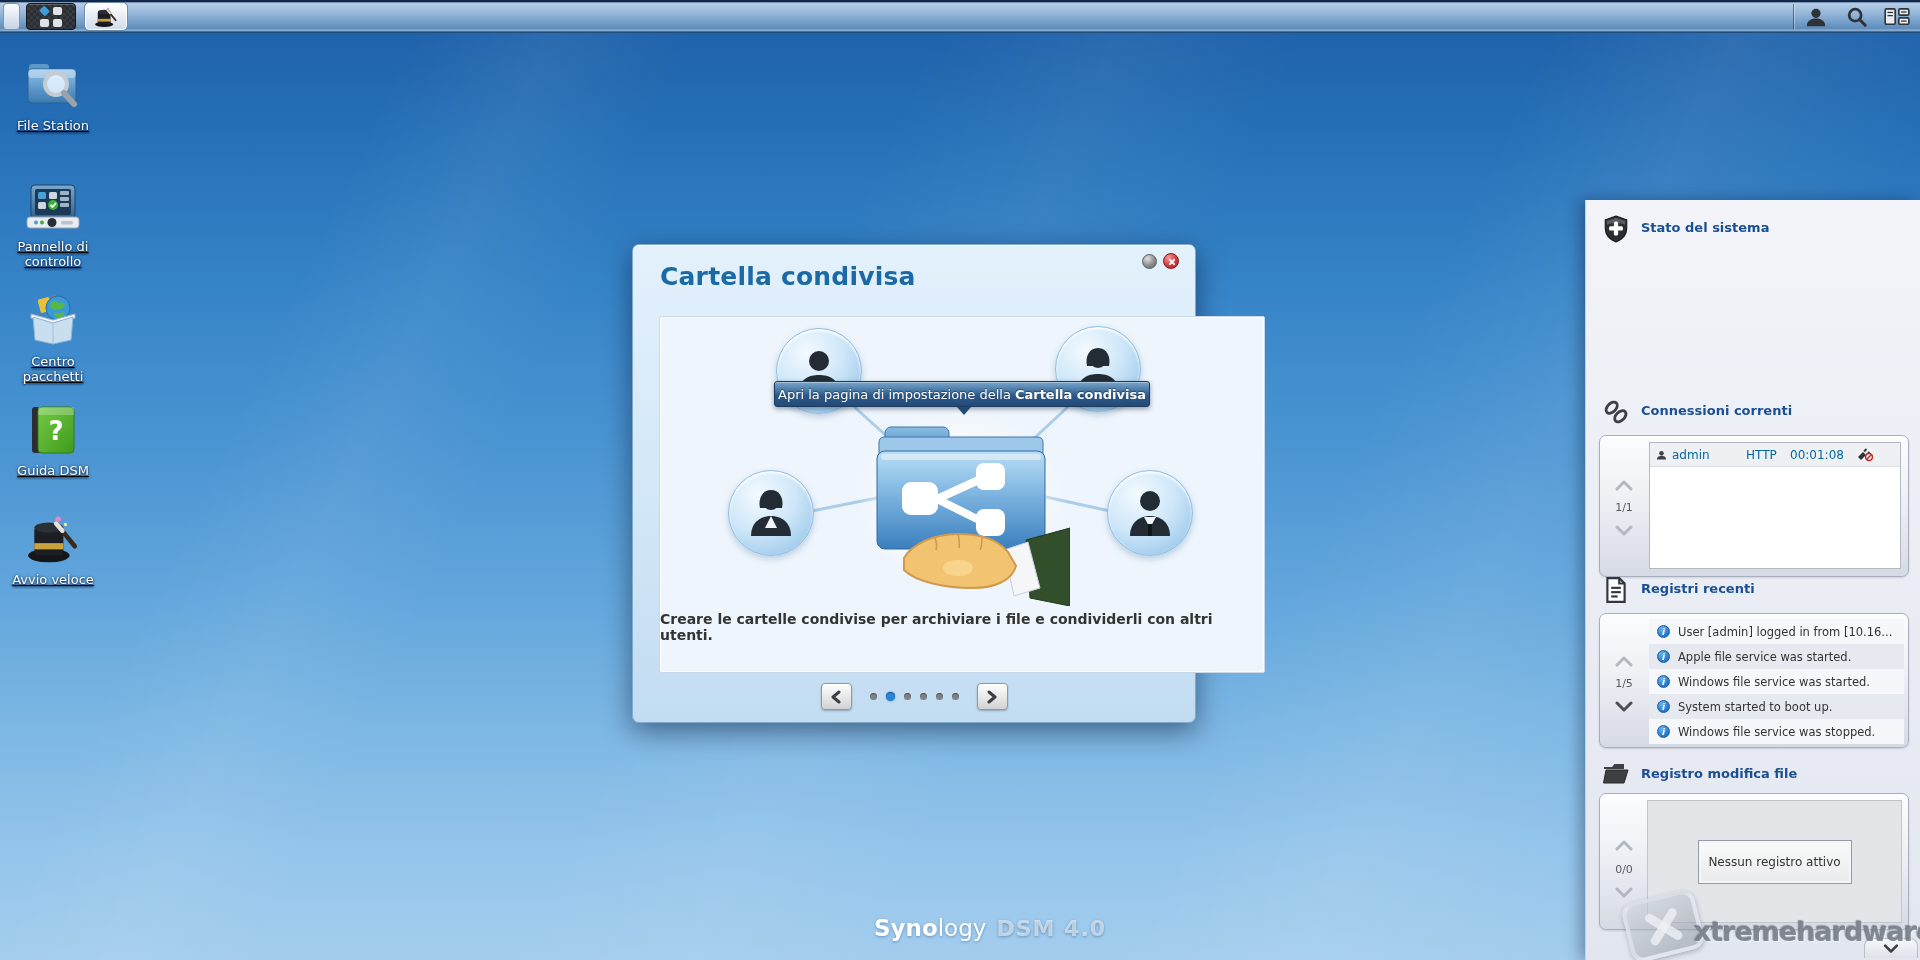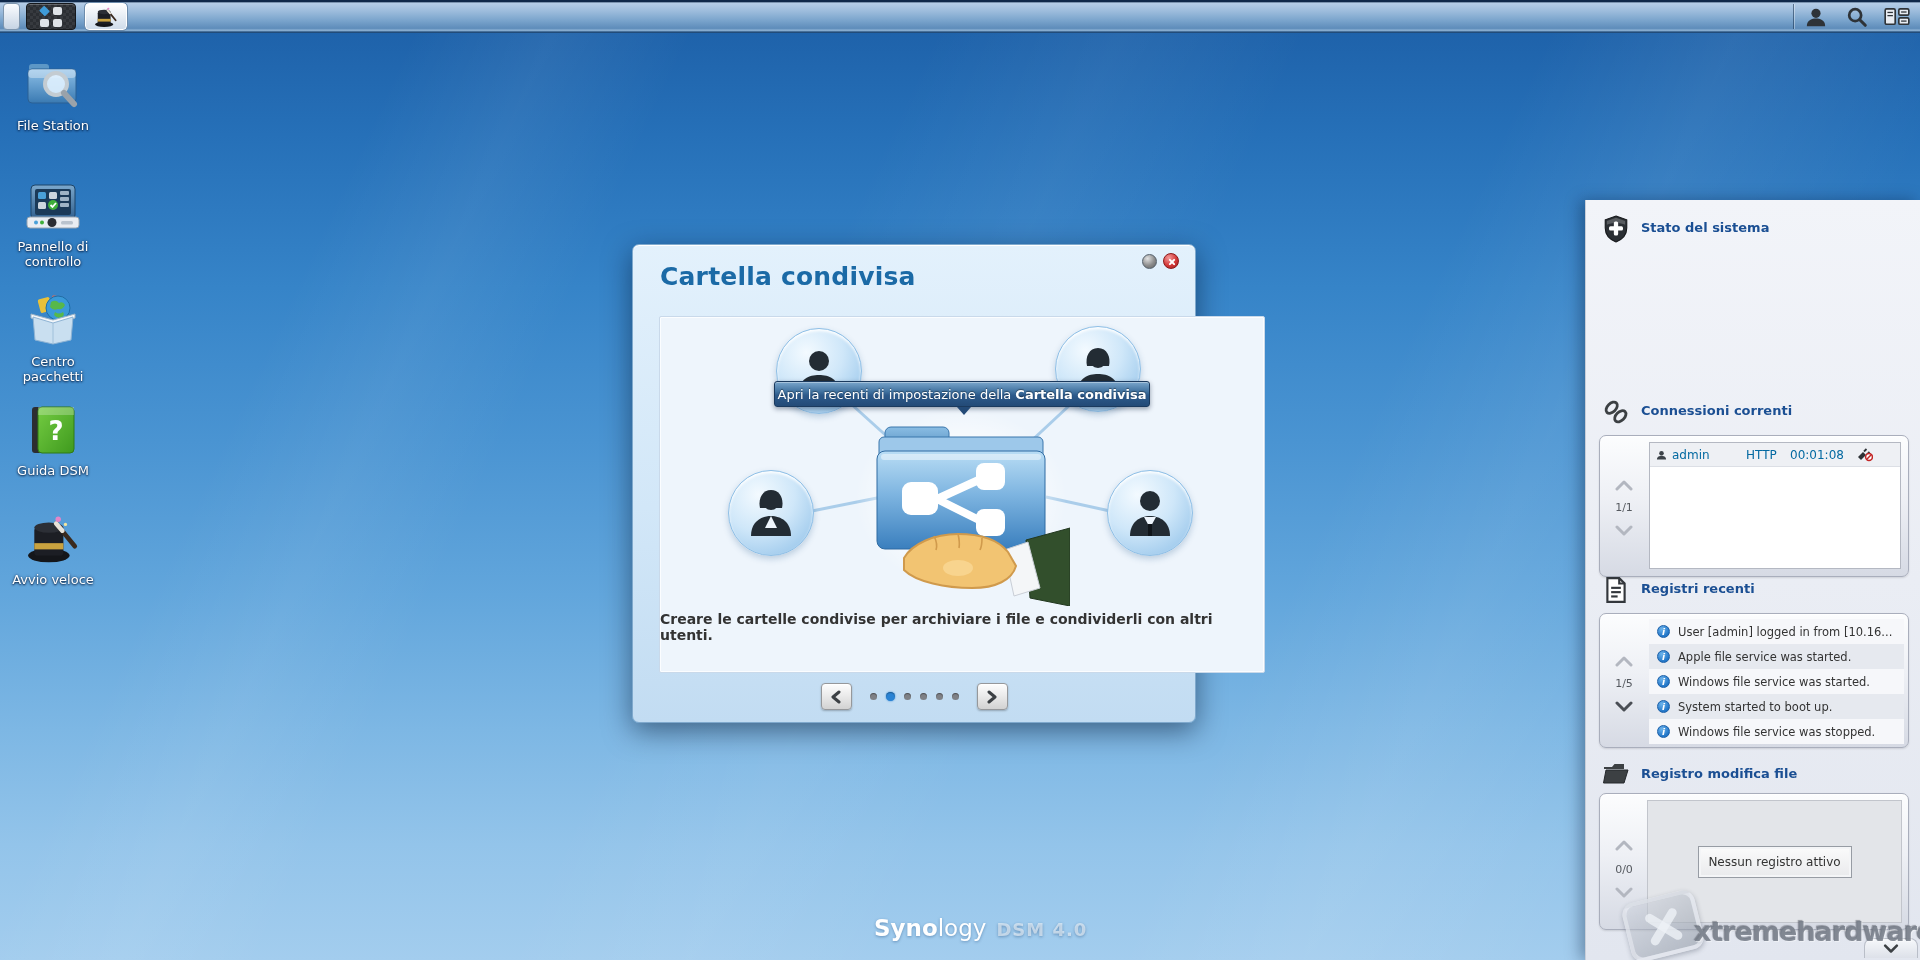--- a/index.html
+++ b/index.html
@@ -31,21 +31,21 @@
   .grid-glyph { position:relative; width:22px; height:20px; }
   .grid-glyph i { position:absolute; width:9px; height:8px; background:#dfe3e8; border-radius:2px; }
   .grid-glyph i.tl { left:0; top:0; background:#3f9bd8; transform:rotate(45deg) scale(.9); border-radius:1px; }
   .grid-glyph i.tr { right:0; top:0; } .grid-glyph i.bl { left:0; bottom:0; } .grid-glyph i.br { right:0; bottom:0; }
   .tb-quickstart { left:85px; width:42px; background:linear-gradient(180deg,#ffffff,#cfdcea); border:1px solid #ffffff; outline:1px solid #6d8cac;
     display:flex; align-items:center; justify-content:center; }
   .tb-sep { position:absolute; left:1793px; top:4px; width:1px; height:25px; background:rgba(20,45,75,.55); box-shadow:1px 0 0 rgba(255,255,255,.35); }
   .tb-right-icon { position:absolute; top:5px; width:26px; height:24px; cursor:pointer; display:flex; align-items:center; justify-content:center; }
 
   
-  .desktop-icon { position:absolute; left:0; width:106px; text-align:center; cursor:pointer; }
+  .desktop-icon { position:absolute; left:0; width:106px; text-align:center; cursor:pointer;text-decoration:underline; }
   .desktop-icon .dlabel { margin-top:4px; color:#fff; font-size:13px; line-height:15px;
     text-shadow:0 1px 2px rgba(0,20,50,.85), 0 0 3px rgba(0,20,50,.6); }
 
   
   .dialog { position:absolute; left:632px; top:244px; width:564px; height:479px; border-radius:7px;
     background:linear-gradient(180deg,#e3f1fc 0%,#d2e7f8 55%,#c2dcf2 100%);
     border:1px solid #7fa9cd; box-shadow:0 8px 28px rgba(0,15,40,.5), inset 0 1px 0 #fff; z-index:30; }
   .dialog-title { position:absolute; left:27px; top:17px; font-size:25px; font-weight:bold; color:#1b6aa6; letter-spacing:.2px; }
   .win-btns { position:absolute; right:16px; top:8px; display:flex; gap:6px; align-items:center; }
   .ball { width:15px; height:15px; border-radius:50%; cursor:pointer; position:relative; }
@@ -121,33 +121,33 @@
 
   .log-list { position:absolute; left:49px; top:5px; right:4px; bottom:5px; }
   .log-row { height:25px; display:flex; align-items:center; font-size:11.5px; color:#333; padding-left:8px; white-space:nowrap; overflow:hidden; }
   .log-row:nth-child(odd) { background:#f6f7fa; }
   .log-row:nth-child(even) { background:#e6e9ef; }
   .info-ic { flex:0 0 13px; width:13px; height:13px; border-radius:50%; margin-right:8px;
     background:radial-gradient(circle at 35% 28%, #6db4ec, #2276c8 70%); border:1px solid #1a5fa8;
     color:#fff; font-size:9px; font-weight:bold; font-style:italic; line-height:12px; text-align:center; }
 
   .empty-area { position:absolute; left:47px; top:6px; right:6px; bottom:6px; background:#e3e5e9; border:1px solid #c2c5cc; }
-  .empty-btn { position:absolute; left:50%; top:50%; transform:translate(-50%,-50%); width:154px; height:32px;
+  .empty-btn { position:absolute; left:50%; top:50%; transform:translate(-50%,-50%); width:154px; height:44px;
     background:linear-gradient(180deg,#fbfbfb,#e9eaec); border:1px solid #979ca4; box-shadow:0 0 0 2px #f4f5f7 inset;
     font-size:12px; color:#333; display:flex; align-items:center; justify-content:center; cursor:pointer; }
 
   .panel-collapse { position:absolute; left:278px; top:738px; width:54px; height:20px;
     background:linear-gradient(180deg,#f6f8fb,#dde1e9); border:1px solid #b9bec8; border-bottom:none;
     border-radius:8px 8px 0 0; display:flex; align-items:center; justify-content:center; color:#3c4044; cursor:pointer; }
 
   
   .dsm-mark { position:absolute; left:874px; top:915px; font-size:23px; color:#fff; z-index:5;
     text-shadow:0 1px 3px rgba(20,60,110,.4); }
   .dsm-mark .b { font-weight:bold;margin-top:6px; }
-  .dsm-mark .ver { font-weight:bold; color:rgba(255,255,255,.55); font-size:18px; margin-left:10px; letter-spacing:1px; }
+  .dsm-mark .ver { font-weight:bold; color:rgba(255,255,255,.55); font-size:22px; margin-left:10px; letter-spacing:1px; }
   .xh-mark { position:absolute; left:1694px; top:916px; font-size:27px; font-weight:bold; z-index:45;
     color:rgba(118,124,136,.85); text-shadow:1px 1px 0 rgba(255,255,255,.4), -1px -1px 1px rgba(55,60,72,.45);
     letter-spacing:-1px; }
   .xh-logo { position:absolute; left:1626px; top:896px; width:74px; height:60px; z-index:45;
     background:linear-gradient(160deg, rgba(205,210,220,.55), rgba(140,148,160,.55));
     border:4px solid rgba(235,238,244,.65); border-radius:12px; transform:rotate(-14deg);
     box-shadow:0 2px 5px rgba(40,50,70,.3); }
   .xh-logo::before,.xh-logo::after { content:""; position:absolute; left:29px; top:6px; width:9px; height:42px;
     background:rgba(238,241,246,.8); border-radius:5px; }
   .xh-logo::before { transform:rotate(45deg); } .xh-logo::after { transform:rotate(-45deg); }
@@ -368,21 +368,21 @@
           <polygon points="106,28 130,20 142,66 116,74" fill="#f4f6f8" stroke="#c9ced6"></polygon>
           <path d="M6,36 C14,22 36,12 60,12 C86,12 102,20 110,30 L118,44 C114,58 98,66 74,66 C48,66 18,60 6,48 Z" fill="#f2c472" stroke="#d09a4c" stroke-width="2"></path>
           <path d="M36,14 q4,8 2,14" fill="none" stroke="#d09a4c" stroke-width="1.6"></path>
           <path d="M60,12 q2,8 1,14" fill="none" stroke="#d09a4c" stroke-width="1.6"></path>
           <path d="M84,16 q0,8 -2,12" fill="none" stroke="#d09a4c" stroke-width="1.6"></path>
           <ellipse cx="60" cy="46" rx="15" ry="8" fill="#f8d48e"></ellipse>
         </svg>
       </div>
 
       <div class="tutorial-tip">
-        <span>Apri la recenti di impostazione della</span>
+        <span>Apri la pagina di impostazione della</span>
         <b>Cartella condivisa</b>
         <div class="tip-pointer"></div>
       </div>
 
       <div class="dlg-caption">Creare le cartelle condivise per archiviare i file e condividerli con altri utenti.</div>
     </div>
 
     <div class="dlg-pager">
       <div class="pg-btn">
         <svg width="12" height="14" viewBox="0 0 12 14">

